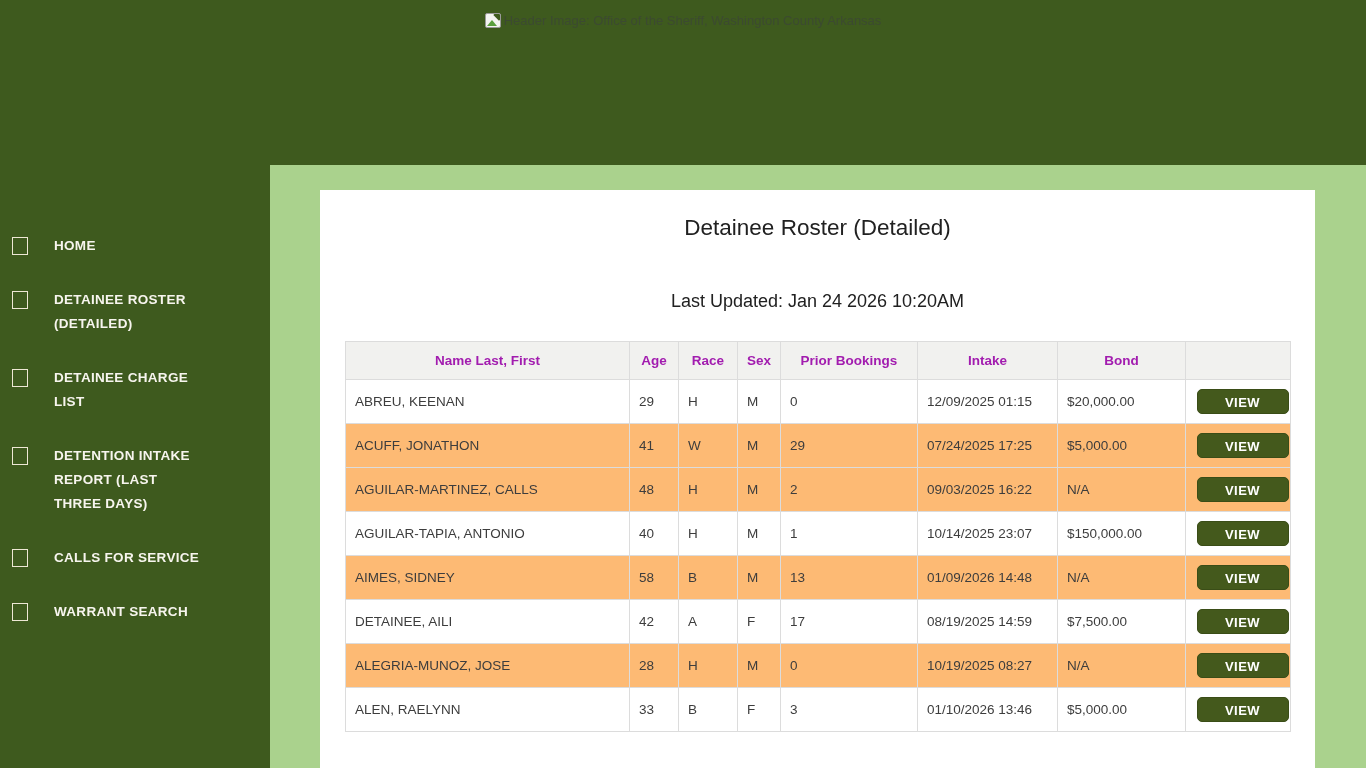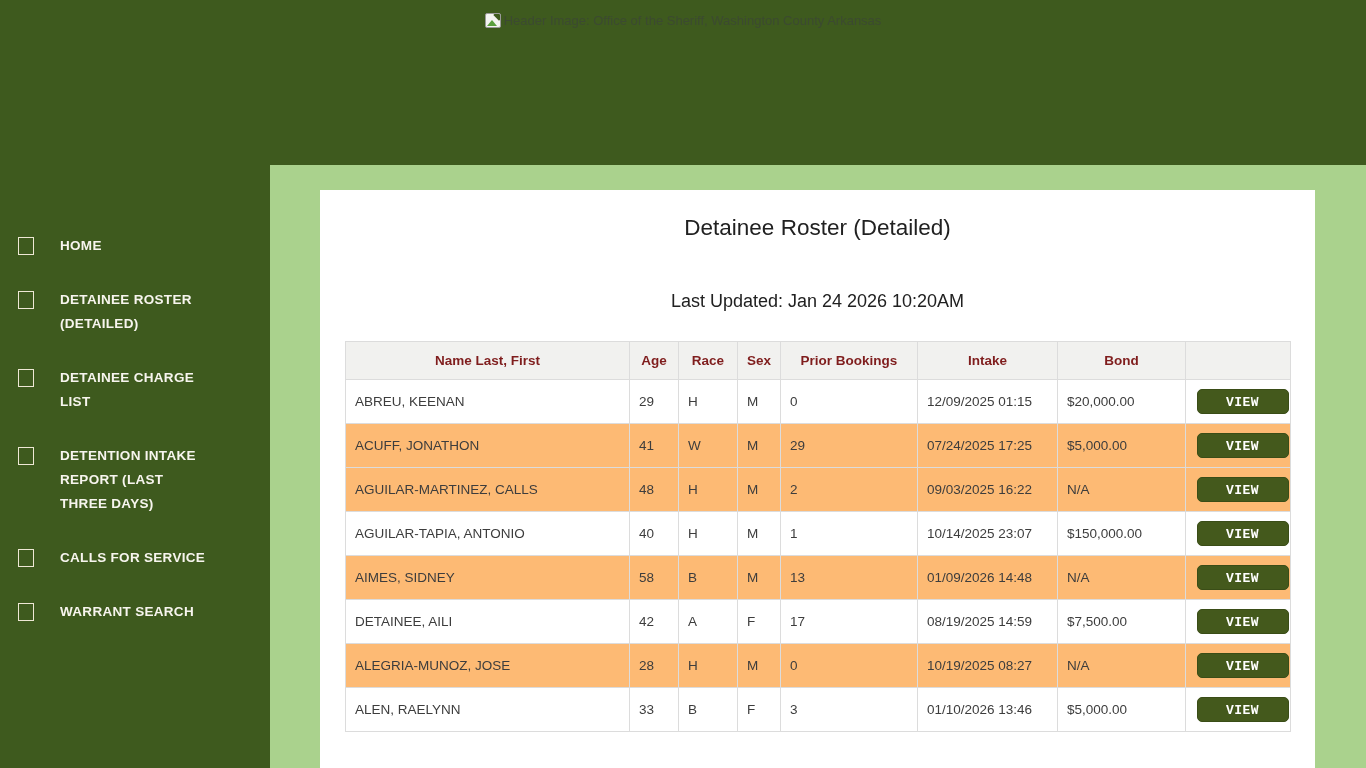--- a/index.html
+++ b/index.html
@@ -50,21 +50,21 @@
 
   
   .sidebar {
     position: absolute; left: 0; top: 165px;
     width: 270px; height: 603px;
     background: #3e5a1e;
     padding-top: 69px;
   }
   .side-item {
     display: flex; align-items: flex-start;
-    padding-left: 18px;
+    padding-left: 12px;
     margin-bottom: 30px;
     cursor: pointer;
   }
   .side-icon {
     width: 16px; height: 18px;
     border: 1px solid #eee8d5;
     margin-top: 3px;
     margin-right: 26px;
     flex: 0 0 auto;
   }
@@ -111,21 +111,21 @@
   }
   table.roster th, table.roster td {
     border: 1px solid #dcdcdc;
     font-size: 13.5px;
     overflow: hidden;
     white-space: nowrap;
   }
   table.roster th {
     height: 38px;
     background: #f1f1ef;
-    color: #7f1d1d;
+    color: #a21caf;
     font-weight: bold;
     text-align: center;
   }
   table.roster td {
     height: 44px;
     color: #3d3d3d;
     padding-left: 9px;
     background: #ffffff;
   }
   table.roster tr.alt td { background: #fdba74; }
@@ -136,21 +136,21 @@
     line-height: 25px;
     background: #44591c;
     border: 1px solid #3a4d17;
     border-radius: 5px;
     color: #ffffff;
     font-size: 13px;
     font-weight: bold;
     letter-spacing: 0.5px;
     text-align: center;
     cursor: pointer;
-    font-family: Liberation Mono, monospace;
+    font-family: Liberation Sans, sans-serif;
   }
 </style>
 </head>
 <body>
 
 <div class="top-band">
   <div class="header-alt-wrap">
     <span class="broken-img-icon">
       <span class="mountain"></span>
         <span class="tear"></span>

